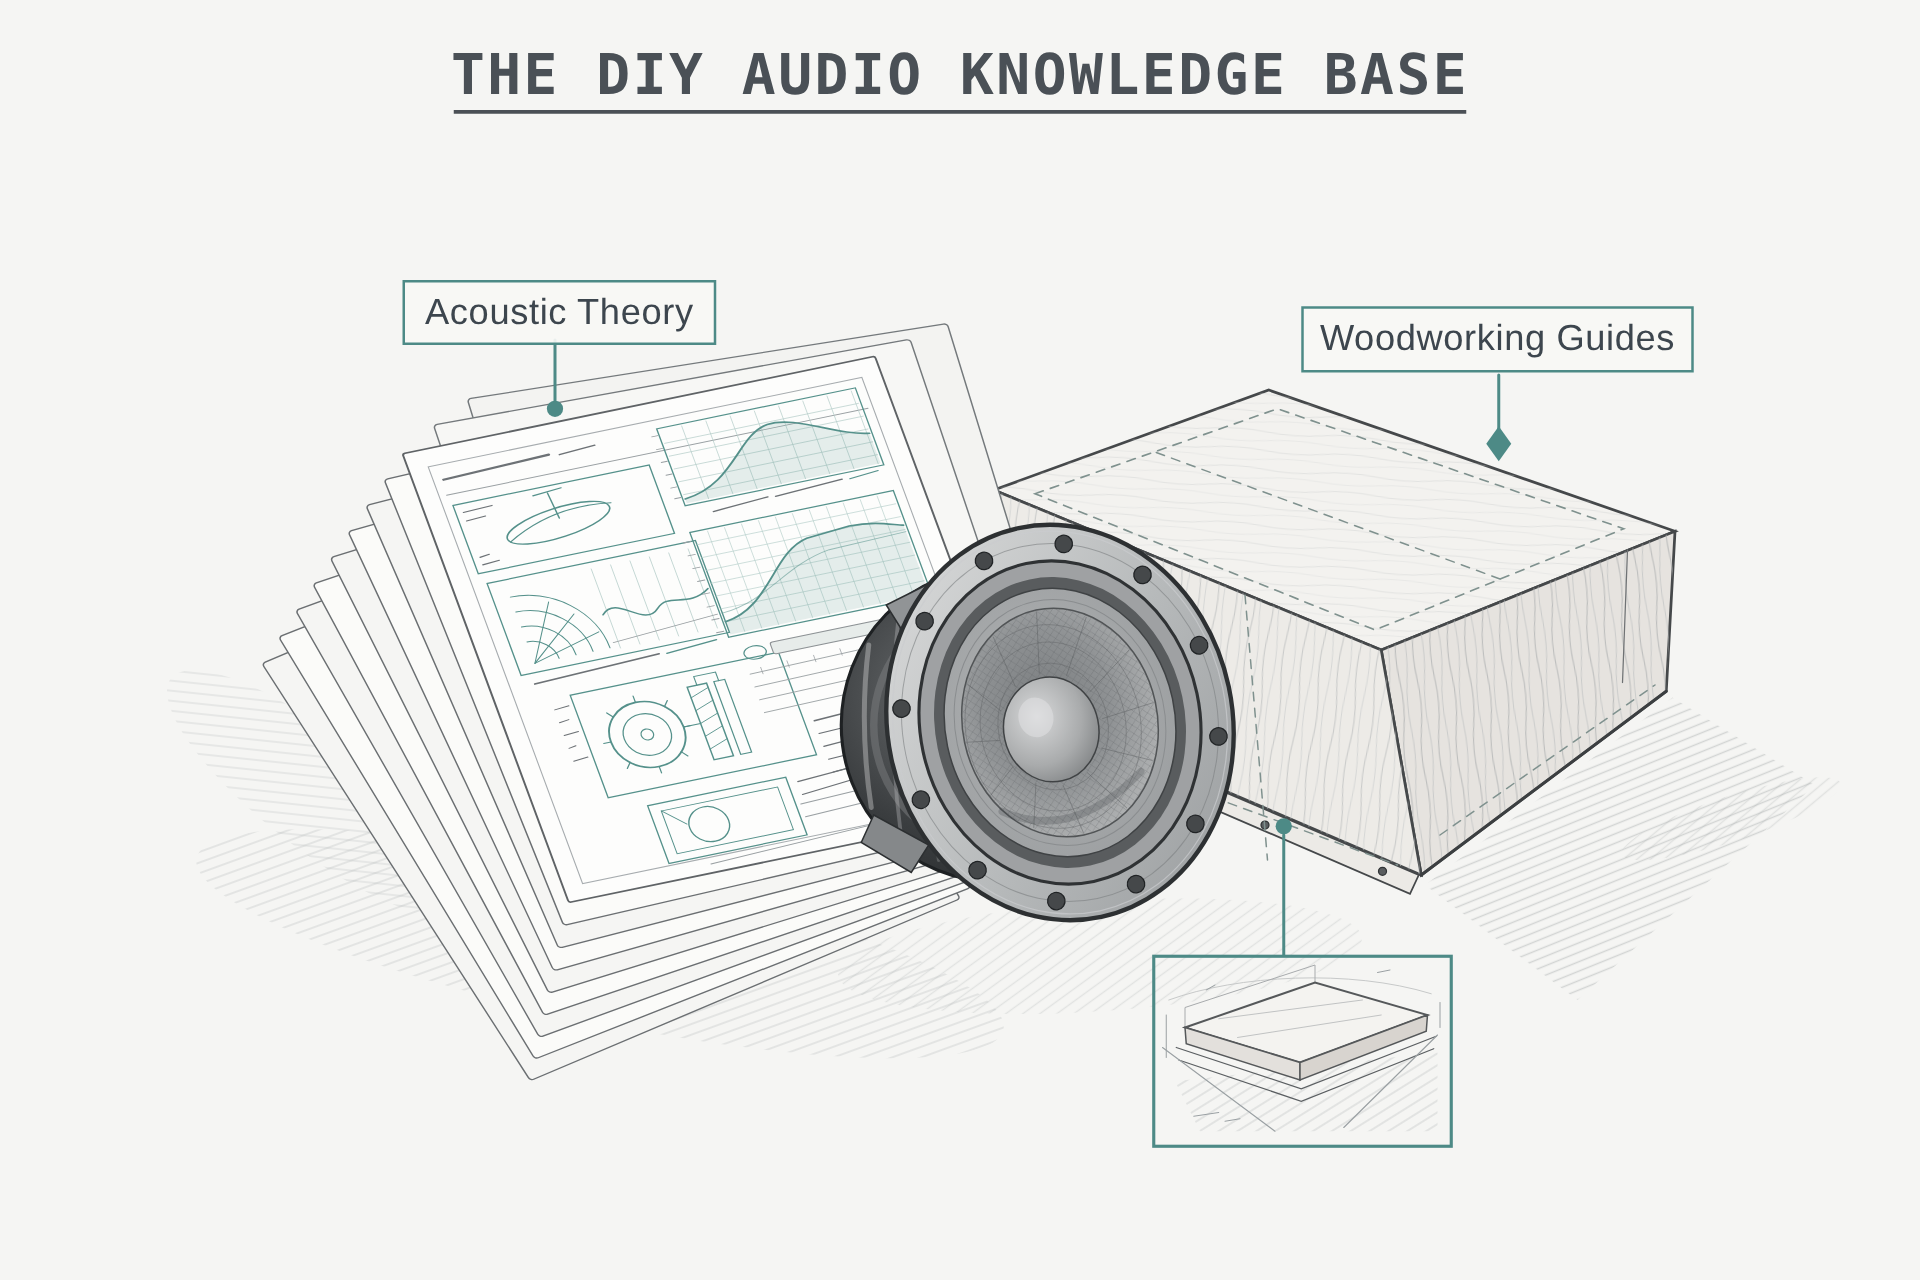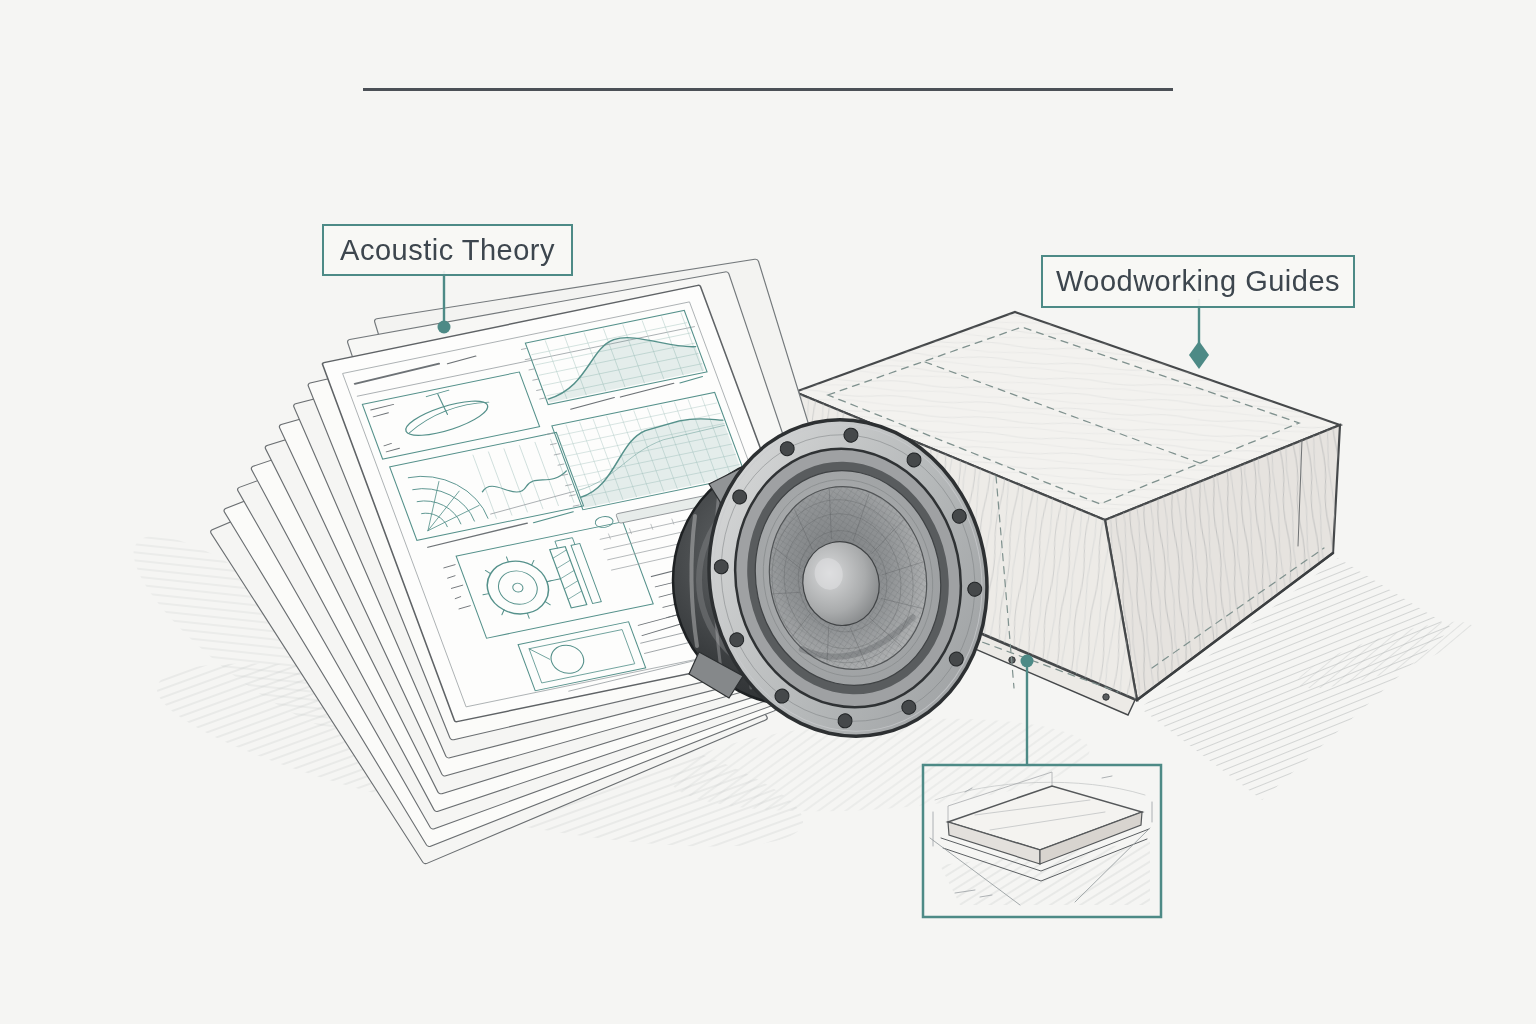--- a/index.html
+++ b/index.html
@@ -24,38 +24,39 @@
   .title-underline{
     position:absolute;left:363px;top:88px;width:810px;height:3px;
     background:#4b5056;z-index:3;
   }
   .callout{
     position:absolute;z-index:3;display:flex;align-items:center;justify-content:center;
     border:2px solid var(--accent-color);background:rgba(247,247,245,0.92);
     color:var(--ink-color);font-size:29px;letter-spacing:0.5px;
   }
   #callout-acoustic{left:322px;top:224px;width:251px;height:52px;}
-  #callout-woodworking{left:1041px;top:255px;width:314px;height:53px;}
+  #callout-woodworking{left:1041px;top:245px;width:314px;height:53px;}
   svg.illustration{position:absolute;left:0;top:0;z-index:1;}
   svg line,svg path{stroke-linecap:round;}
   .tl{stroke:#55918b;fill:none;}
   .tlf{fill:rgba(85,145,139,0.15);stroke:none;}
   .gr{stroke:#6d7276;fill:none;}
   .gr2{stroke:#9aa0a3;fill:none;}
   .grid{stroke:#b4cdc9;fill:none;}
   .dash{stroke:#7f918e;stroke-dasharray:7 6;fill:none;}
   .accent-stroke{stroke:var(--accent-color);fill:none;}
   .accent-fill{fill:var(--accent-color);stroke:none;}
   .pencil{stroke:var(--pencil-color);fill:none;}
 </style>
 </head>
 <body>
 
 <div class="stage">
 
+  <div class="title">THE DIY AUDIO KNOWLEDGE BASE</div>
   <div class="title-underline"></div>
 
   <svg class="illustration" width="1536" height="1024" viewBox="0 0 1536 1024">
     <defs>
       <pattern id="hatch" width="8" height="8" patternUnits="userSpaceOnUse" patternTransform="rotate(-32)">
         <line x1="0" y1="4" x2="8" y2="4" stroke="#bcc0c0" stroke-width="1.1"></line>
       </pattern>
       <pattern id="hatch2" width="7" height="7" patternUnits="userSpaceOnUse" patternTransform="rotate(-22)">
         <line x1="0" y1="3.5" x2="7" y2="3.5" stroke="#b0b4b4" stroke-width="1.1"></line>
       </pattern>

